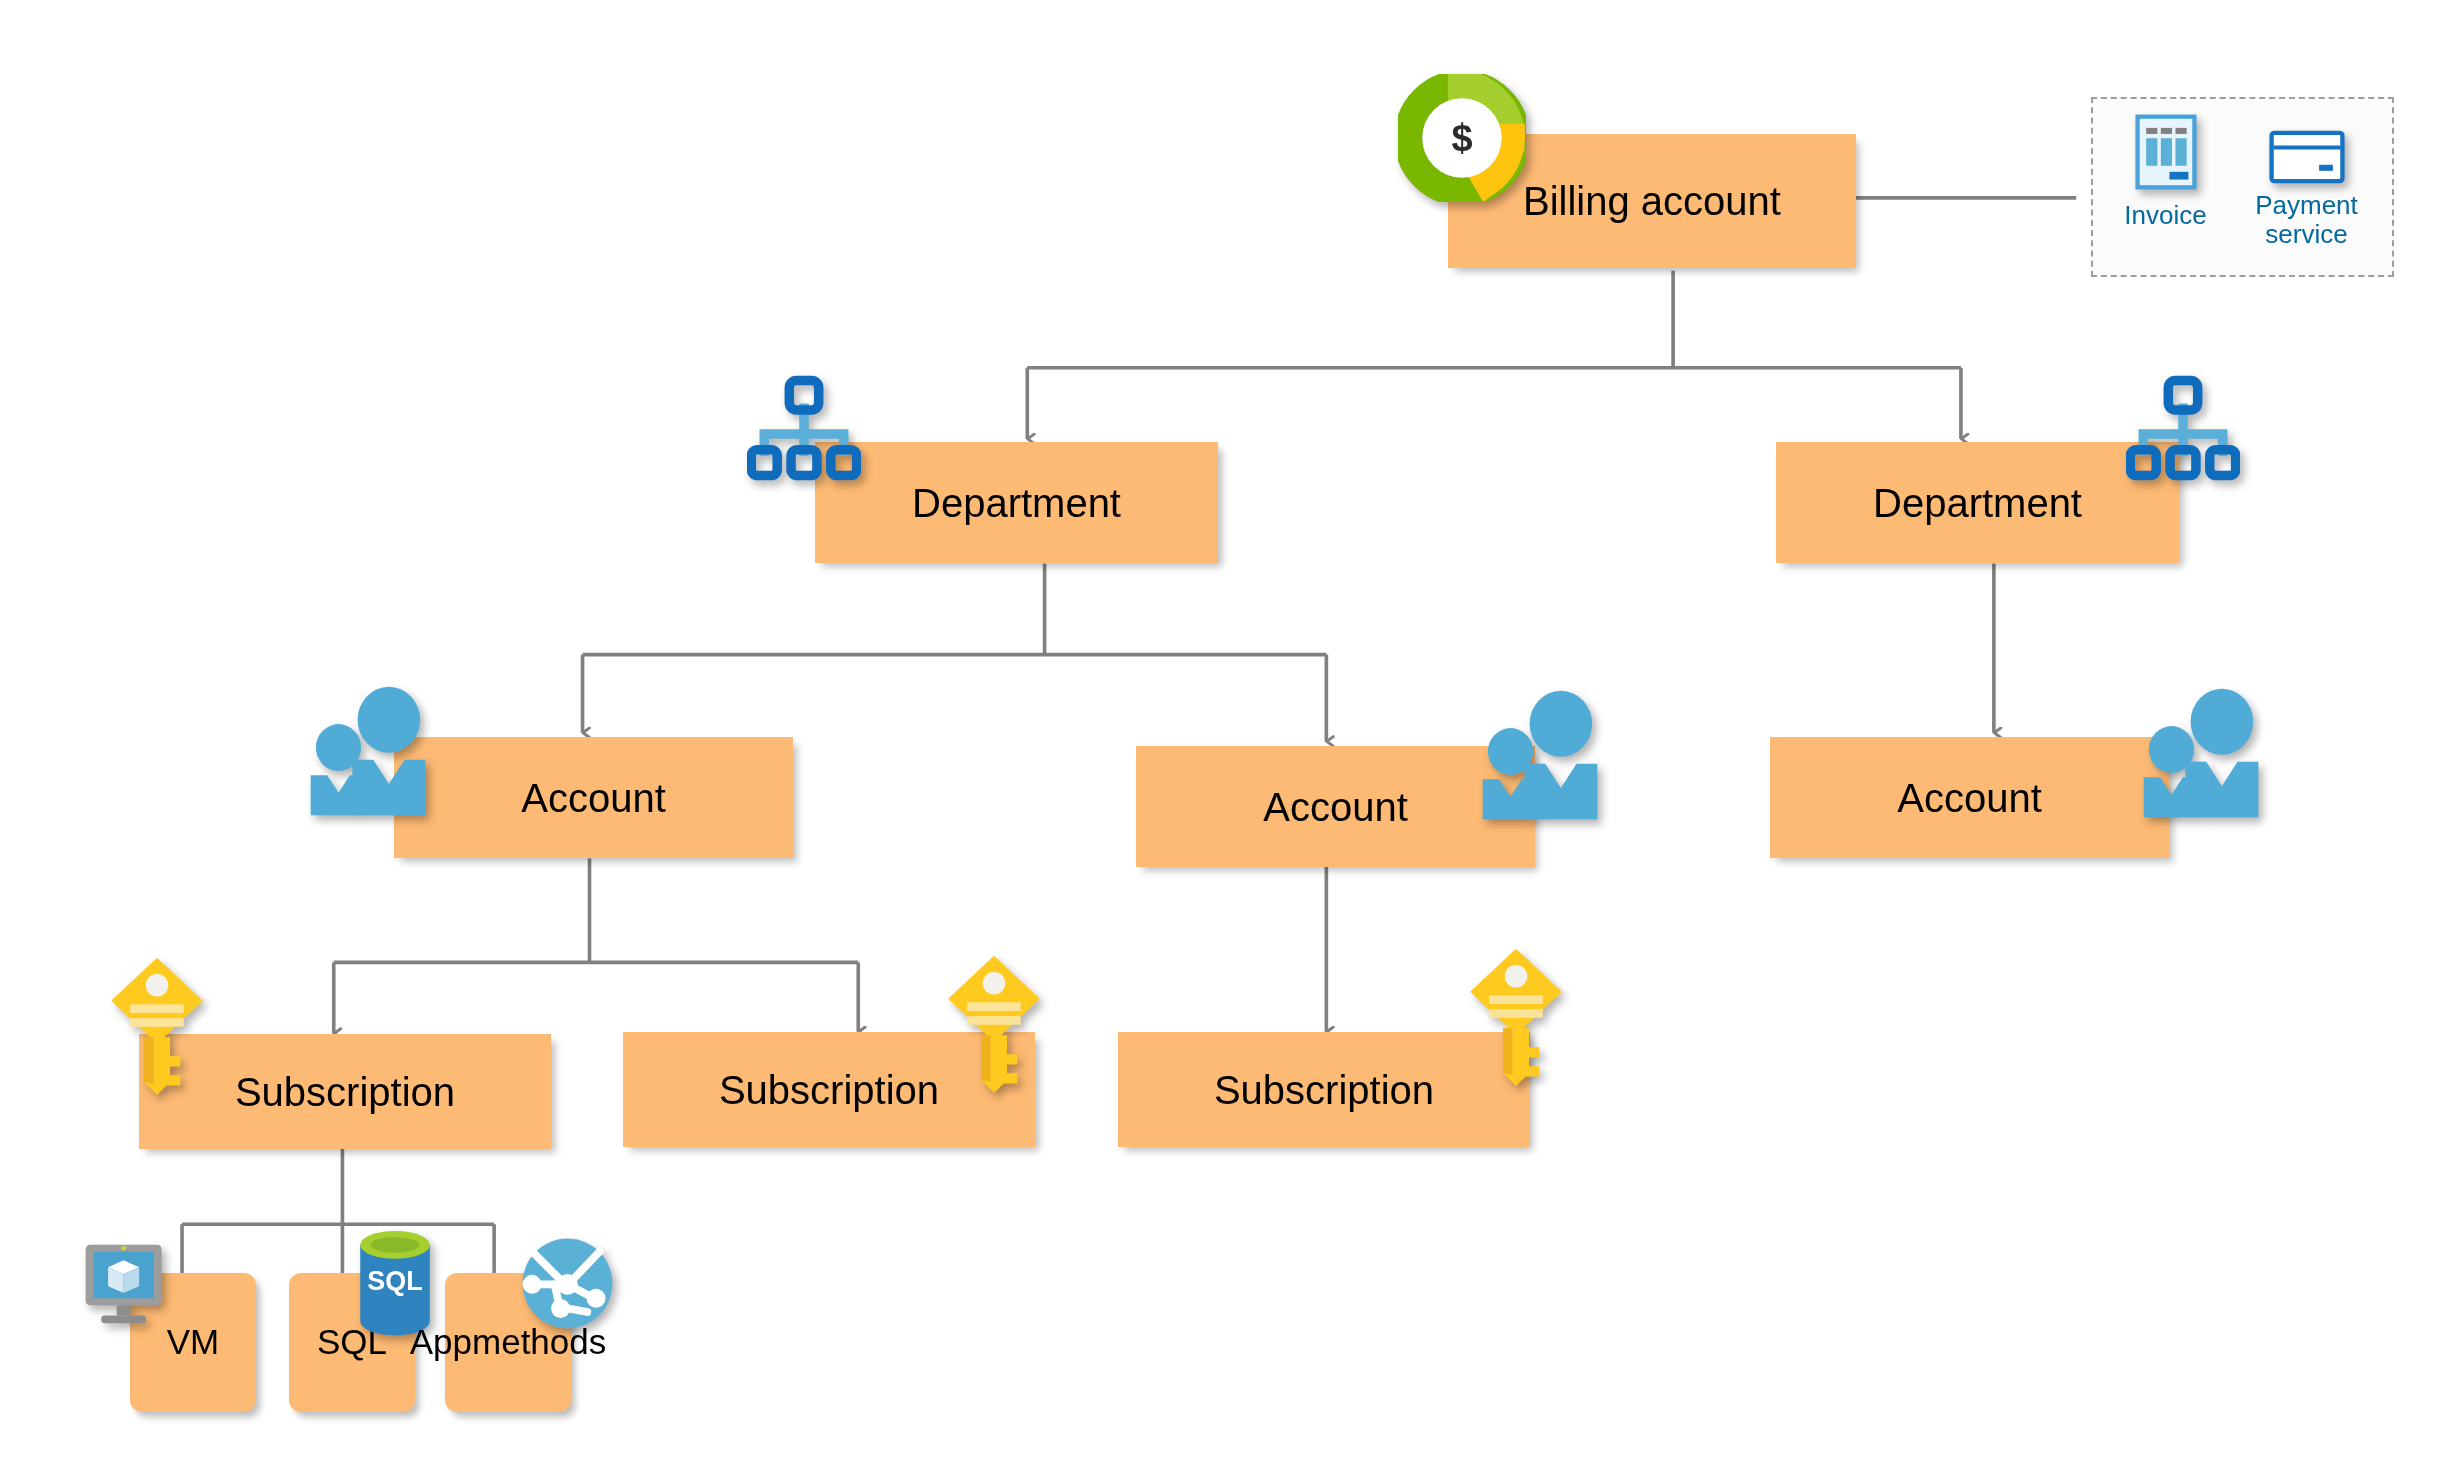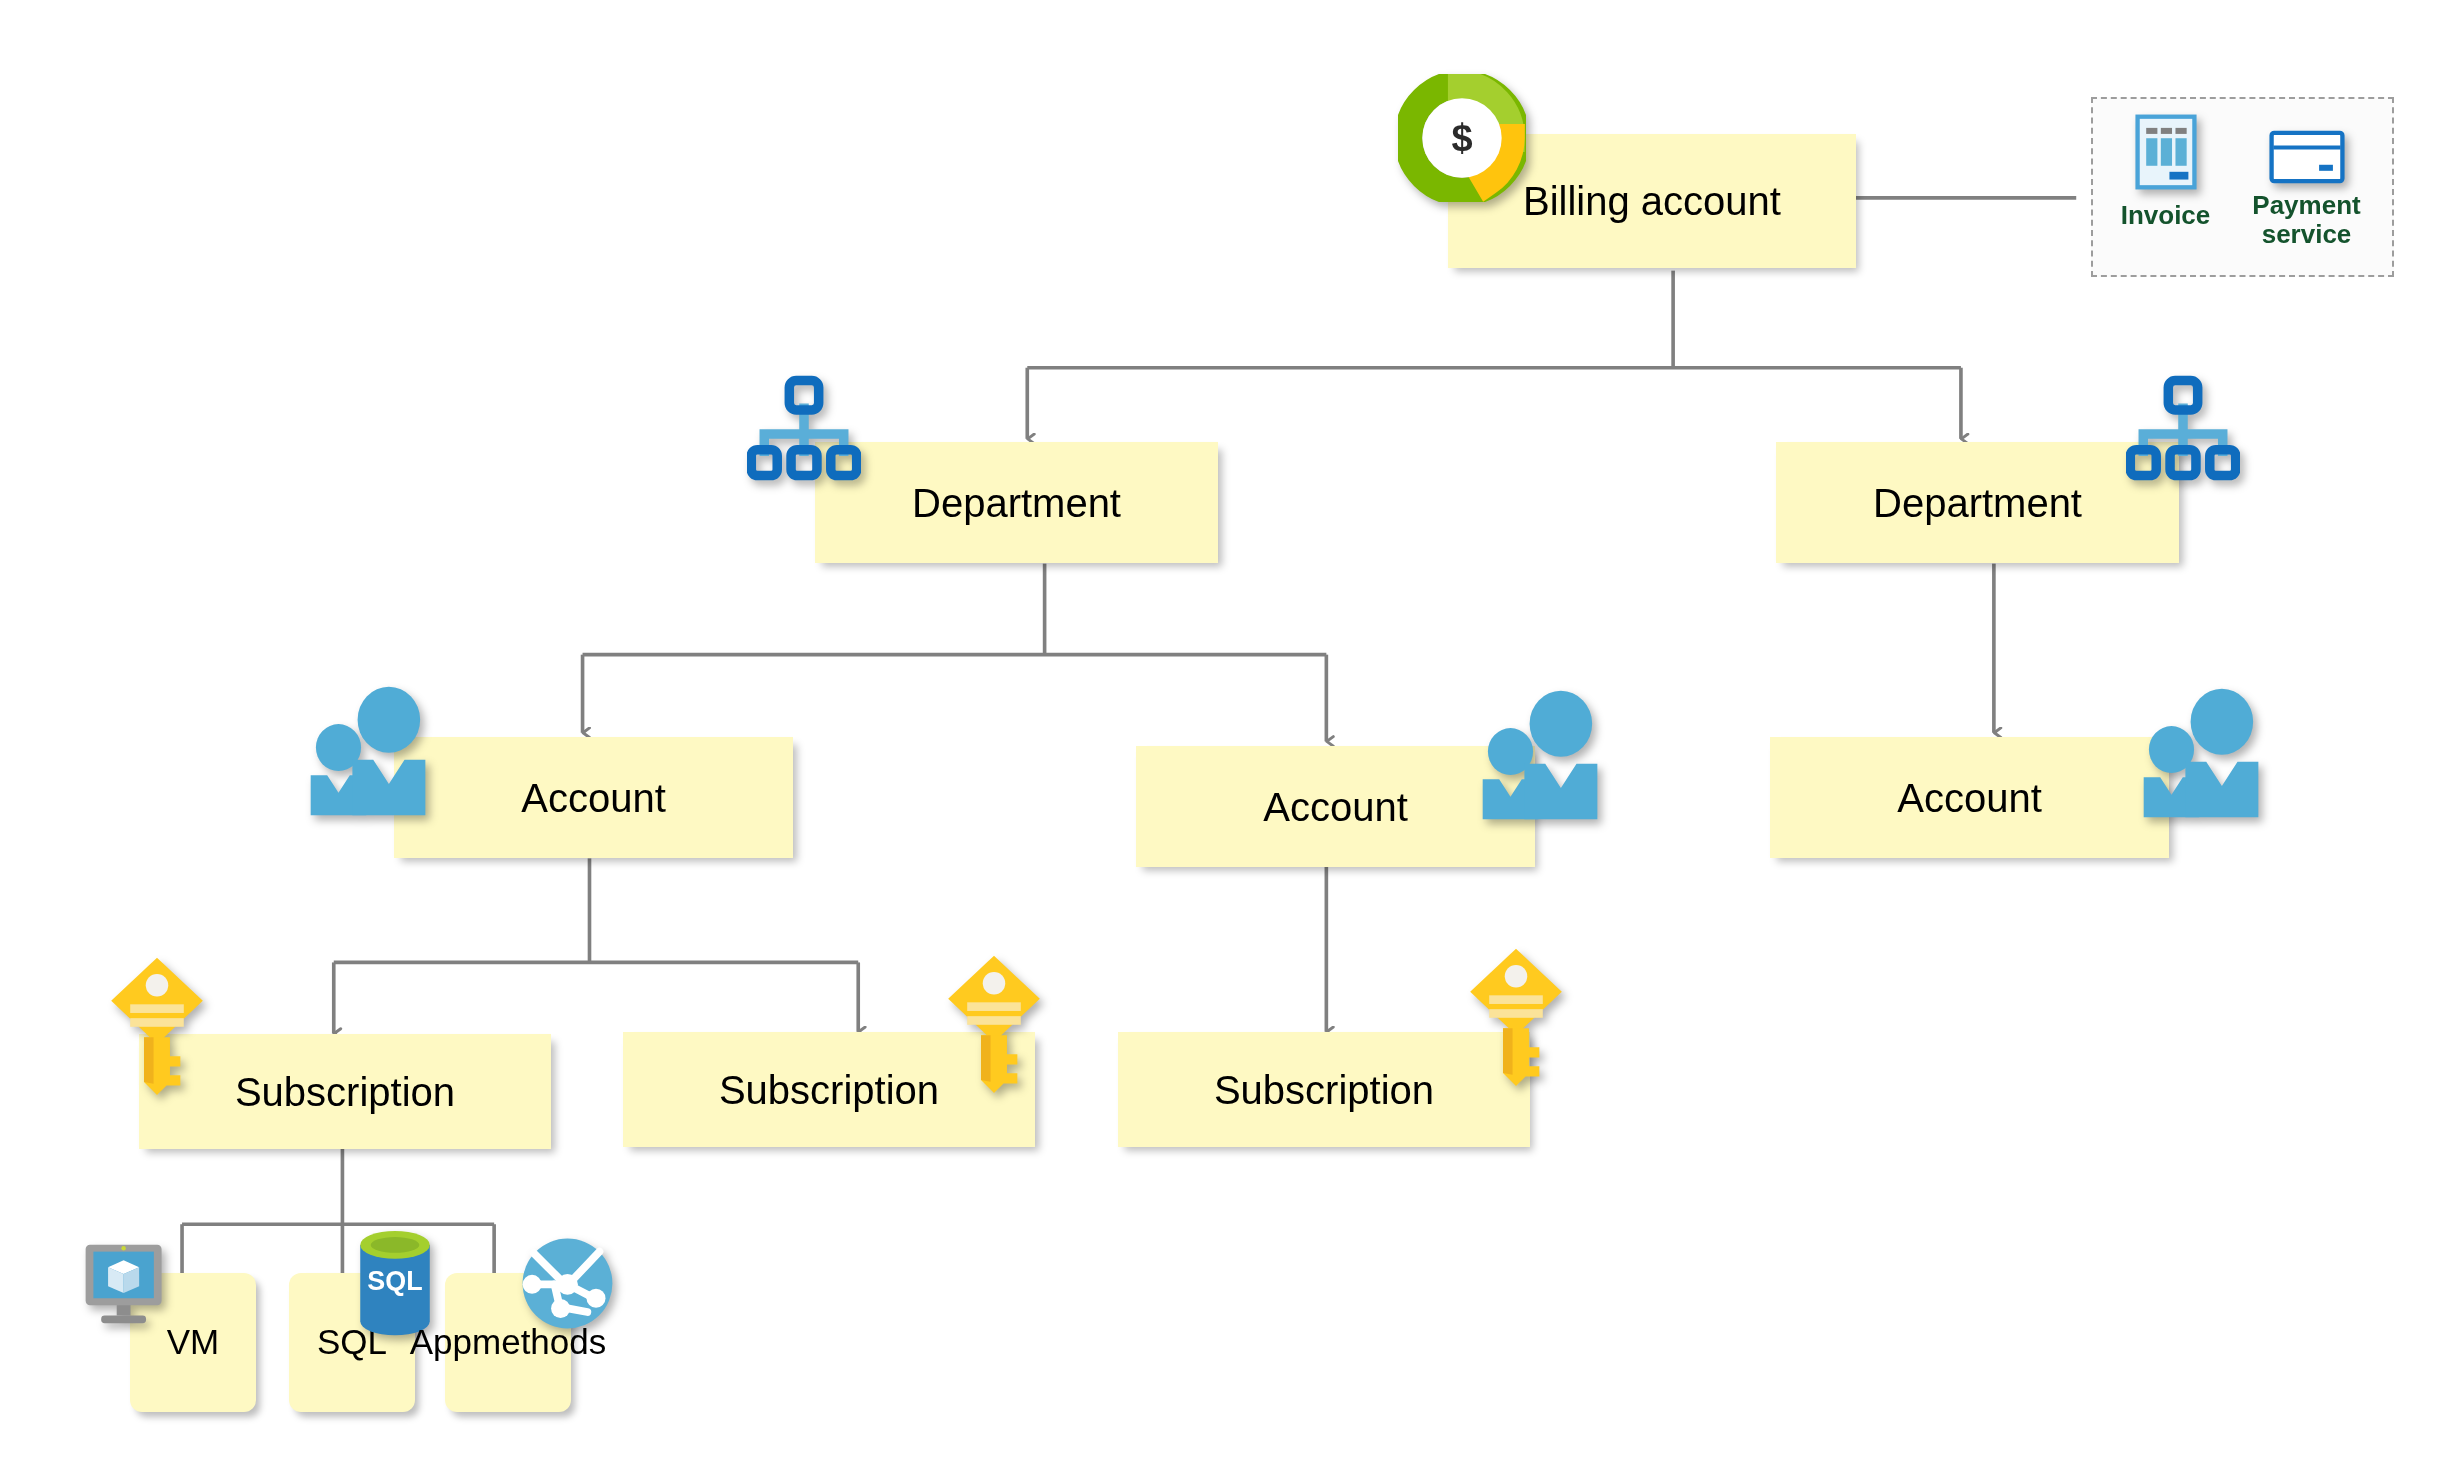--- a/index.html
+++ b/index.html
@@ -14,21 +14,21 @@
   #canvas {
     position: relative;
     width: 2462px;
     height: 1481px;
     background: #ffffff;
     overflow: hidden;
   }
   
   .node {
     position: absolute;
-    background: #fef9c3;
+    background: #fdba74;
     box-shadow: 5.2px 6px 7.8px -1.7px rgba(0,0,0,0.26);
     display: flex;
     align-items: center;
     justify-content: center;
     color: #000000;
     line-height: 1.05;
     text-align: center;
     box-sizing: border-box;
   }
   .node .label { display: block; }
@@ -47,23 +47,22 @@
   .dashed-frame {
     position: absolute;
     border: 2.6px dashed #9d9d9d;
     background: #fbfbfb;
     box-sizing: border-box;
   }
   .billing-doc-item {
     position: absolute;
     text-align: center;
     font-size: 26px;
-    color: #14532d;
+    color: #0369a1;
     line-height: 1.12;
-    font-weight: bold;
   }
 
   
   .icon-abs { position: absolute; }
   .drop { filter: drop-shadow(4.3px 5.2px 4.3px rgba(0,0,0,0.30)); }
 
   
   .donut-wrap { position: absolute; }
   .donut-dollar {
     position: absolute;

